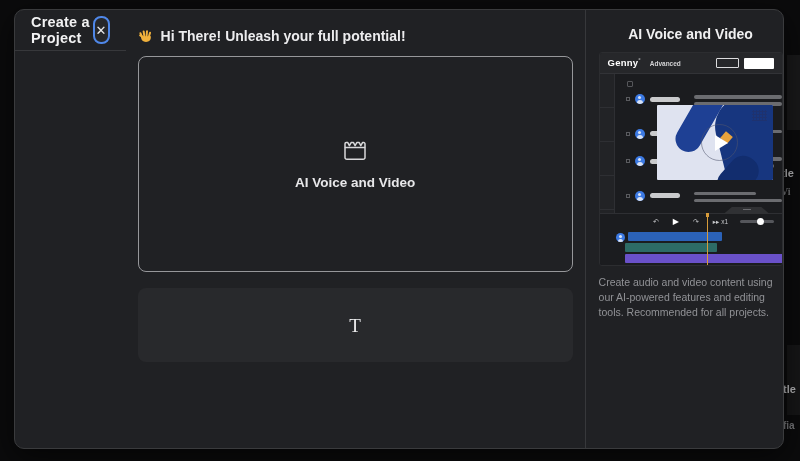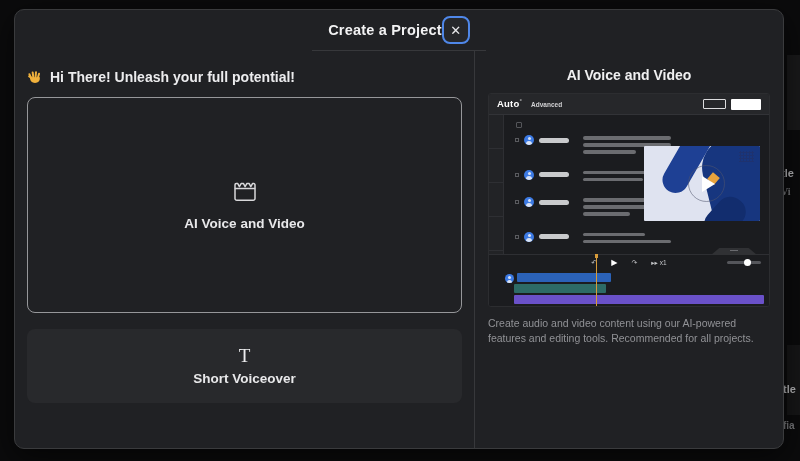--- a/index.html
+++ b/index.html
@@ -13,23 +13,22 @@
   .bg-block2 { position:absolute; left:787px; top:345px; width:13px; height:70px; background:#161617; }
   .bg-frag { position:absolute; font-weight:bold; }
   .bg-frag.f-a { left:781px; top:167px; font-size:11px; color:#b4b4b6; }
   .bg-frag.f-b { left:781px; top:186px; font-size:10px; color:#77787b;font-family:Liberation Serif, serif; }
   .bg-frag.f-c { left:783px; top:383px; font-size:11px; color:#b4b4b6; }
   .bg-frag.f-d { left:783px; top:420px; font-size:10px; color:#77787b; }
 
   .modal {
     position:absolute; left:14px; top:9px; width:770px; height:440px;
     background:#202124; border:1px solid #3a3b3d; border-radius:10px;
-    display:flex; flex-direction:column; overflow:hidden;
+    display:flex; flex-direction:row; overflow:hidden;
     box-shadow:0 8px 30px rgba(0,0,0,.6);
-    align-items:center;
   }
   .modal-header {
     height:41px; flex:0 0 41px; display:flex; align-items:center;
     justify-content:space-between; padding:0 16px; border-bottom:1px solid #37383b;
   }
   .modal-title { font-size:14.5px; font-weight:bold; color:#f2f2f3; letter-spacing:.2px; }
   .close-btn {
     width:28px; height:28px; border-radius:8px; border:2px solid #4f87e8;
     background:#26272a; color:#e9e9eb; font-size:13px; line-height:1;
     display:flex; align-items:center; justify-content:center; cursor:pointer;
@@ -188,33 +187,32 @@
           <svg width="26" height="22" viewBox="0 0 26 22" fill="none" stroke="#d8d8da" stroke-width="1.5" stroke-linejoin="round">
             <path d="M3 8.5 h20 v10 a1.8 1.8 0 0 1 -1.8 1.8 h-16.4 a1.8 1.8 0 0 1 -1.8 -1.8 z"></path>
             <path d="M3 8.5 V4.8 a1.2 1.2 0 0 1 1.2 -1.2 h1.6 l1.6 3 1.7-3 h2.4 l1.6 3 1.7-3 h2.4 l1.6 3 1.7-3 h1.3 a1.2 1.2 0 0 1 1.2 1.2 V8.5"></path>
           </svg>
           <div class="card-label">AI Voice and Video</div>
         </div>
 
         <div class="cards-row">
           <div class="small-card">
             <span class="t-icon">T</span>
-            <div class="card-label">Short Voiceover</div>
           </div>
         </div>
       </div>
 
       <div class="v-divider"></div>
 
       <div class="right-panel">
         <div class="right-heading">AI Voice and Video</div>
 
         <div class="preview">
           <div class="pv-topbar">
-            <span class="pv-logo"><span>Auto</span><sup>°</sup></span>
+            <span class="pv-logo"><span>Genny</span><sup>°</sup></span>
             <span class="pv-mode">Advanced</span>
             <span class="pv-actions">
               <span class="pv-btn-outline"></span>
               <span class="pv-btn-solid"></span>
             </span>
           </div>
 
           <div class="pv-main">
             <div class="pv-sidebar"></div>
             <div class="pv-list">

